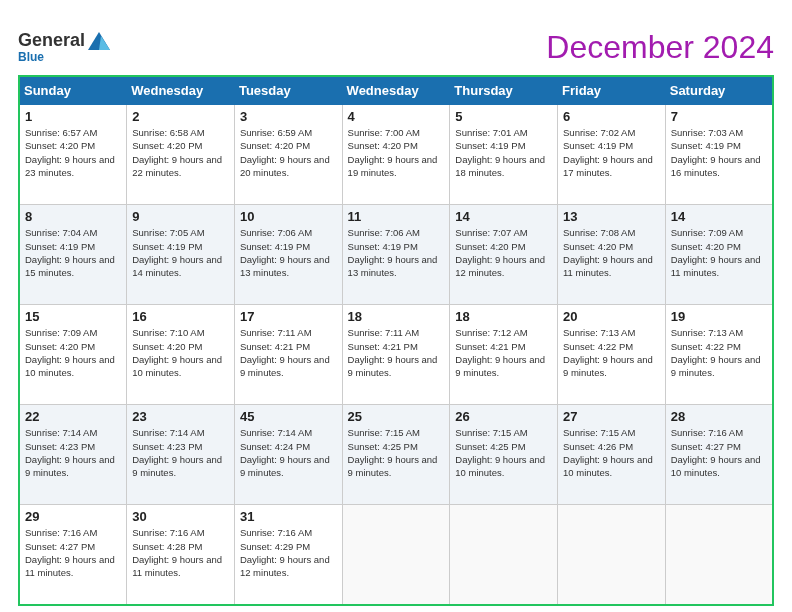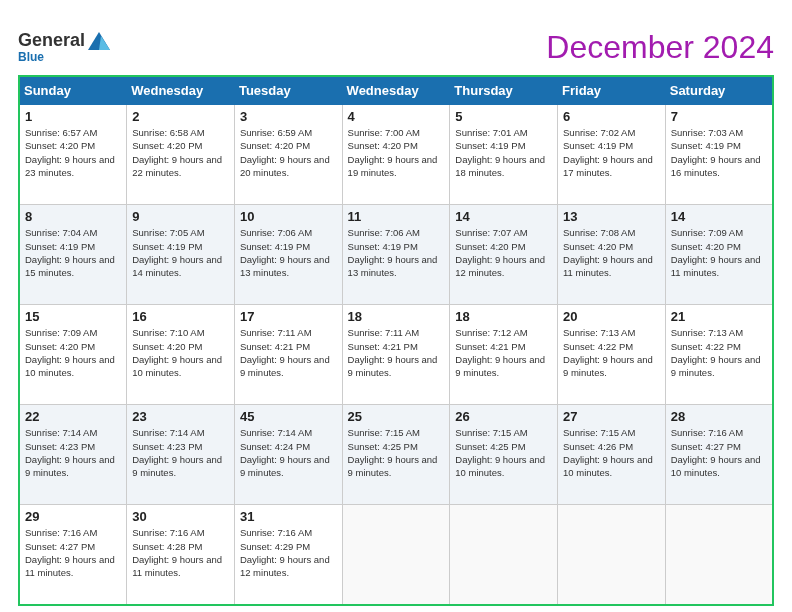--- a/index.html
+++ b/index.html
@@ -206,21 +206,21 @@
       </td>
           <td>
         <span class="day-num">18</span>
         <span class="cell-text">Sunrise: 7:12 AM<br>Sunset: 4:21 PM<br>Daylight: 9 hours and 9 minutes.</span>
       </td>
           <td>
         <span class="day-num">20</span>
         <span class="cell-text">Sunrise: 7:13 AM<br>Sunset: 4:22 PM<br>Daylight: 9 hours and 9 minutes.</span>
       </td>
           <td>
-        <span class="day-num">21</span>
+        <span class="day-num">19</span>
         <span class="cell-text">Sunrise: 7:13 AM<br>Sunset: 4:22 PM<br>Daylight: 9 hours and 9 minutes.</span>
       </td>
         </tr>
         <tr>
           <td>
         <span class="day-num">22</span>
         <span class="cell-text">Sunrise: 7:14 AM<br>Sunset: 4:23 PM<br>Daylight: 9 hours and 9 minutes.</span>
       </td>
           <td>
         <span class="day-num">23</span>

